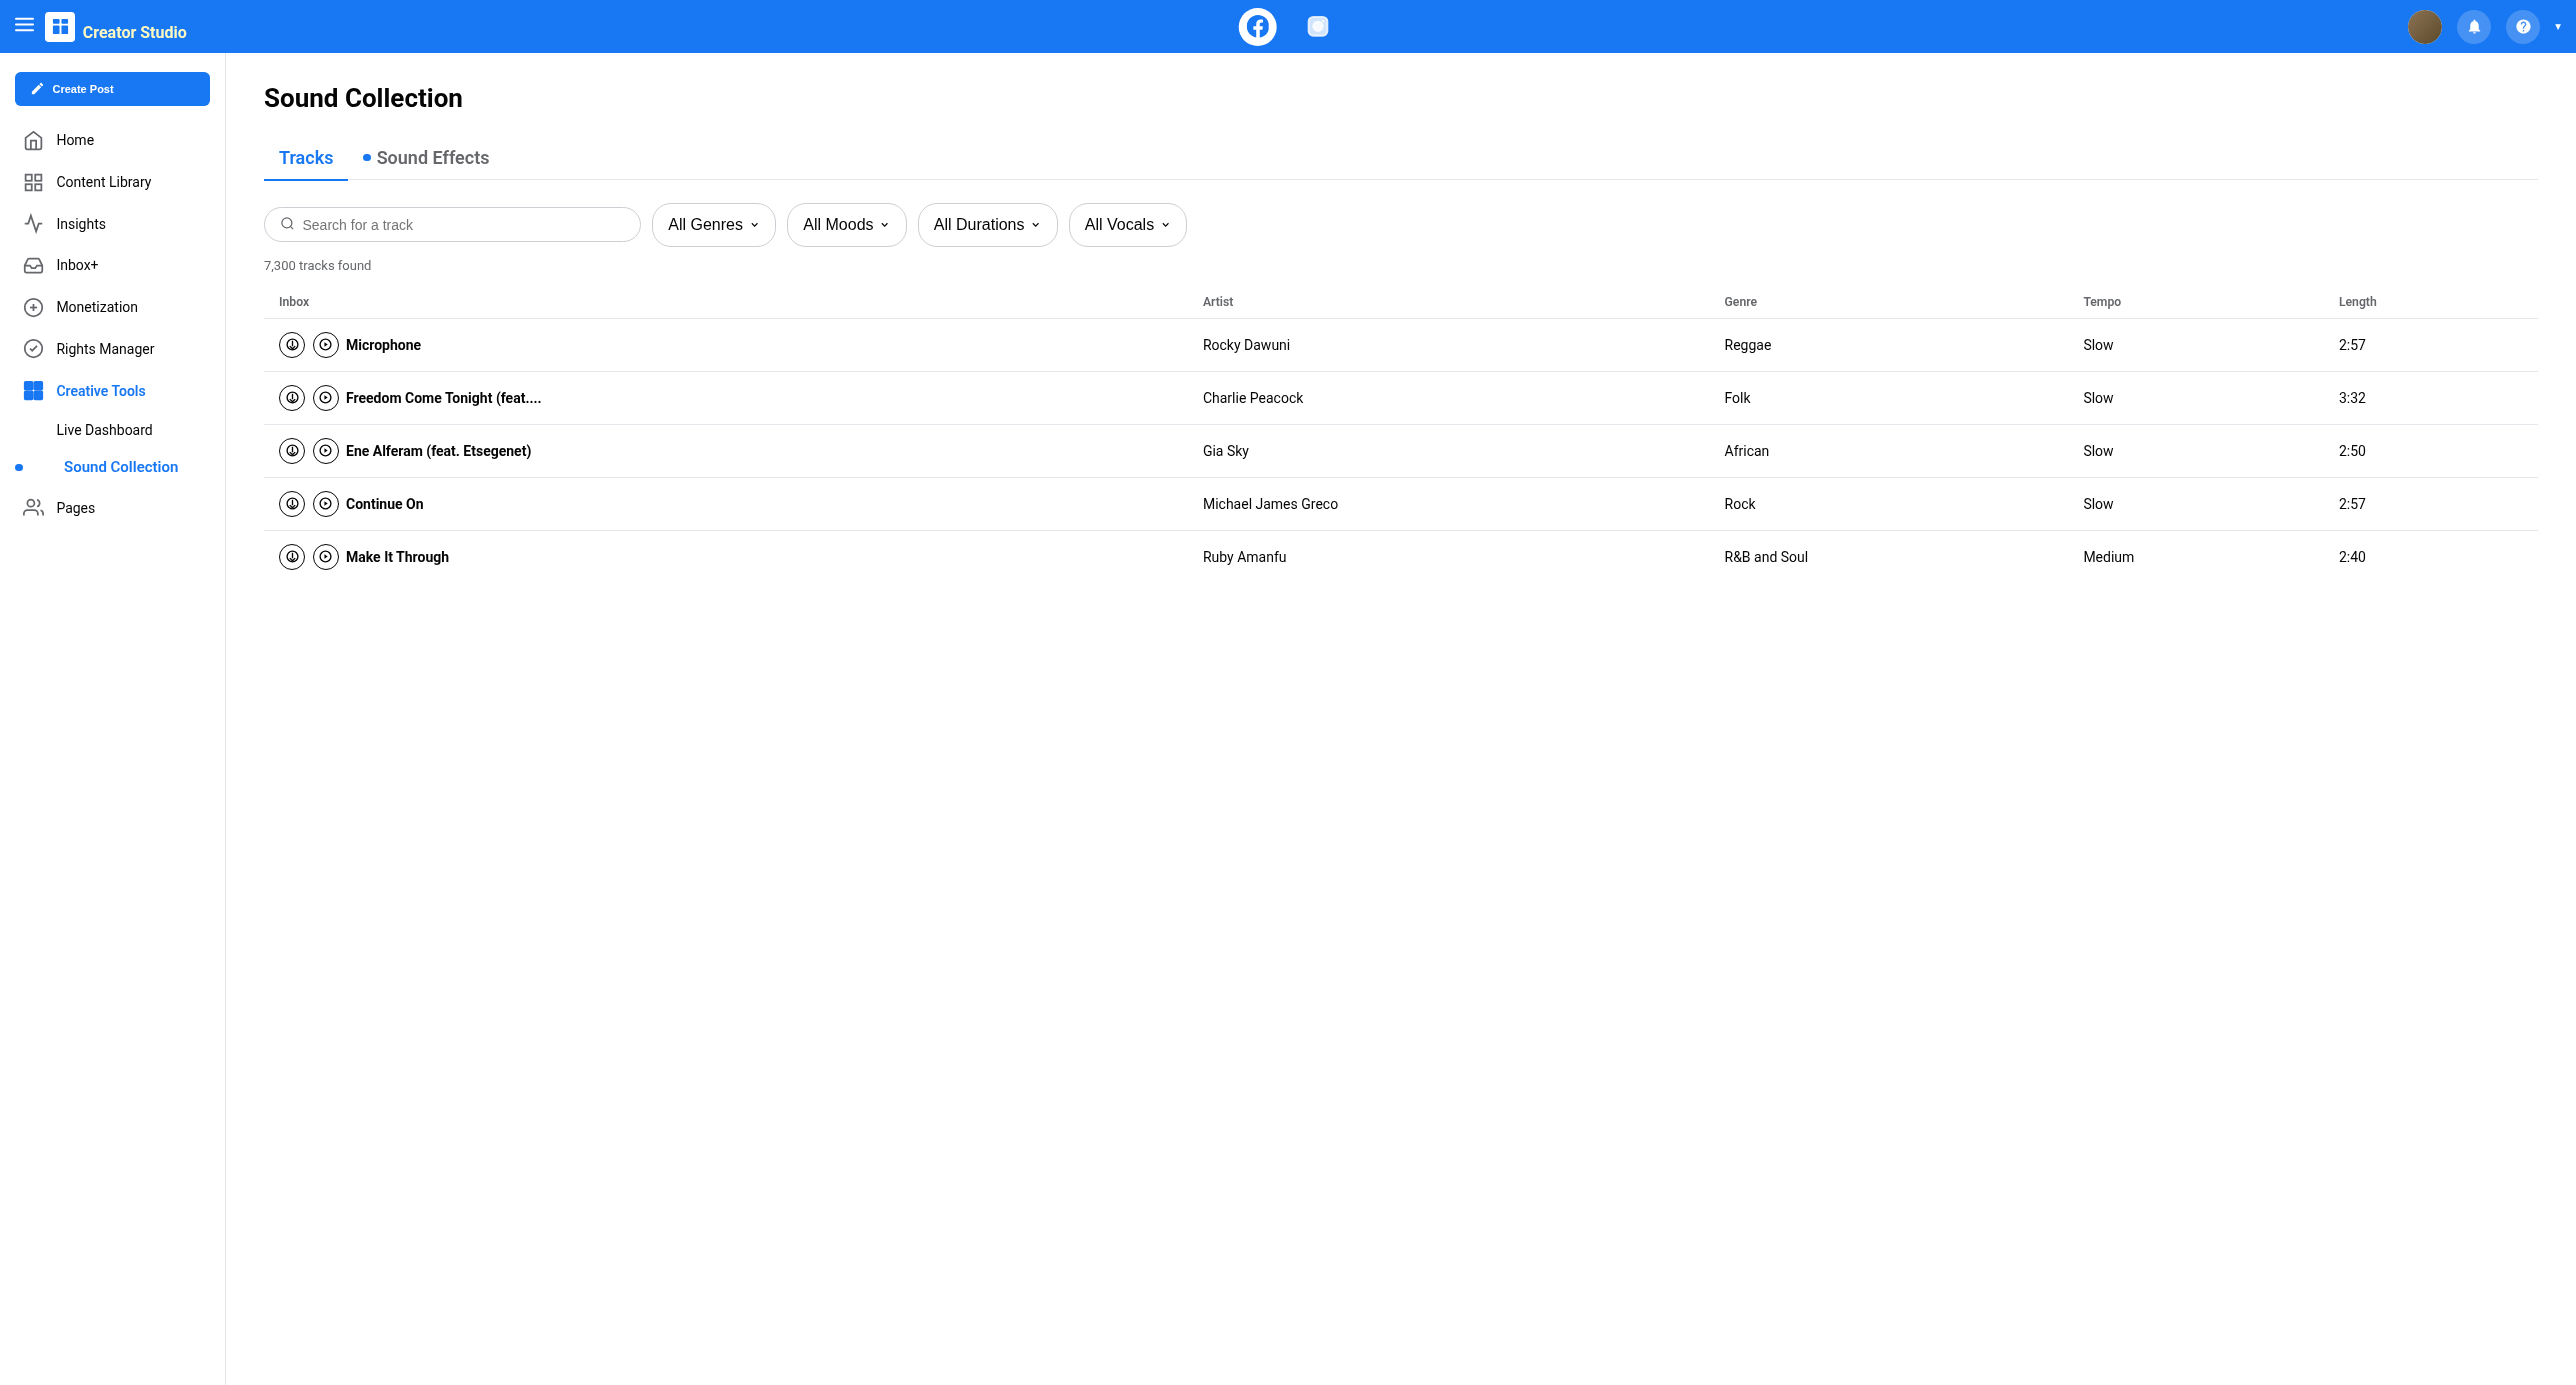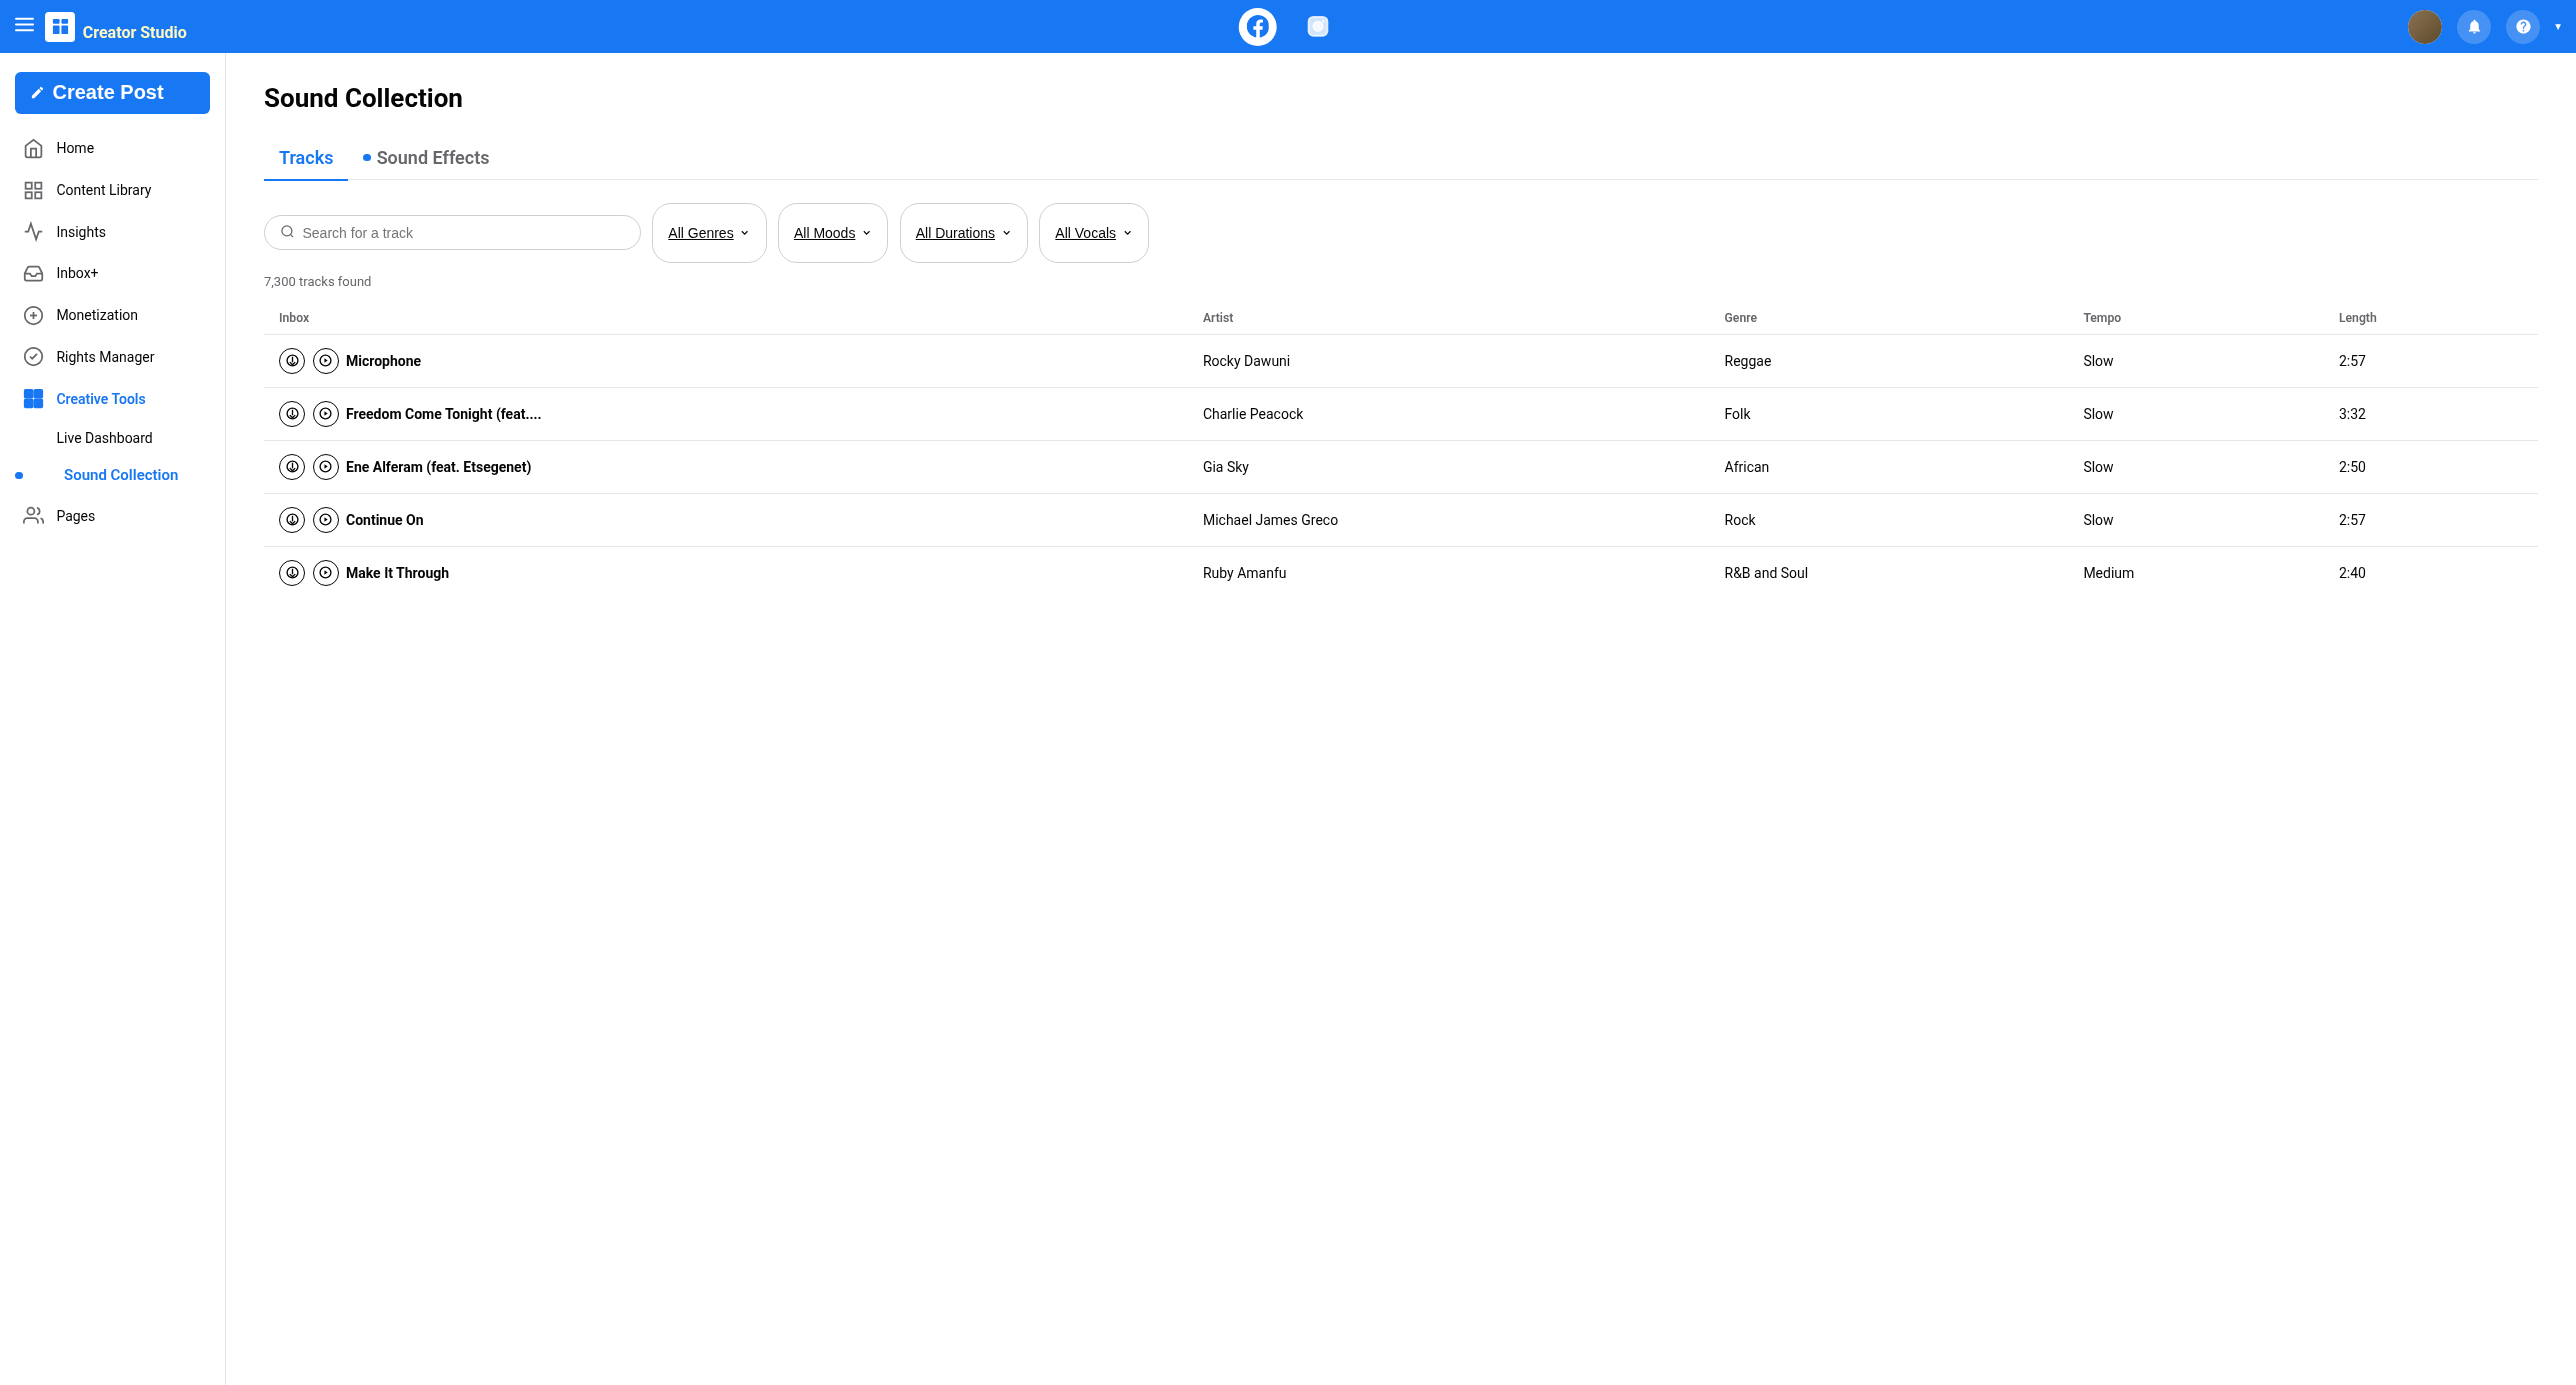--- a/index.html
+++ b/index.html
@@ -46,21 +46,21 @@
       overflow-y: auto;
       padding: 11.3px 0;
     }
     .create-post-btn {
       margin: 7.5px 15px 15px;
       background: #1877f2;
       color: white;
       border: none;
       border-radius: 5.7px;
       padding: 9.4px 15px;
-      font-size: 20px;
+      font-size: 11px;
       font-weight: 600;
       cursor: pointer;
       display: flex;
       align-items: center;
       gap: 7.5px;
       width: calc(100% - 30px);
     }
     .sidebar-nav { list-style: none; }
     .sidebar-item {
       display: flex;
@@ -128,26 +128,25 @@
       background: transparent;
       flex: 1;
     }
     .search-icon { color: #65676b; font-size: 13px; }
     .filter-btn {
       display: flex;
       align-items: center;
       gap: 5.7px;
       border: 0.9px solid #ccd0d5;
       border-radius: 19px;
-      padding: 21px 15px;
+      padding: 12px 15px;
       background: white;
-      font-size: 14px;
+      font-size: 16px;
       color: #050505;
       cursor: pointer;
-      text-decoration: underline;
     }
 
     .results-count { font-size: 13px; color: #65676b; margin-bottom: 12px; }
 
     
     .tracks-table { width: 100%; border-collapse: collapse; }
     .tracks-table th {
       text-align: left;
       padding: 9.4px 15px;
       font-size: 12.2px;

